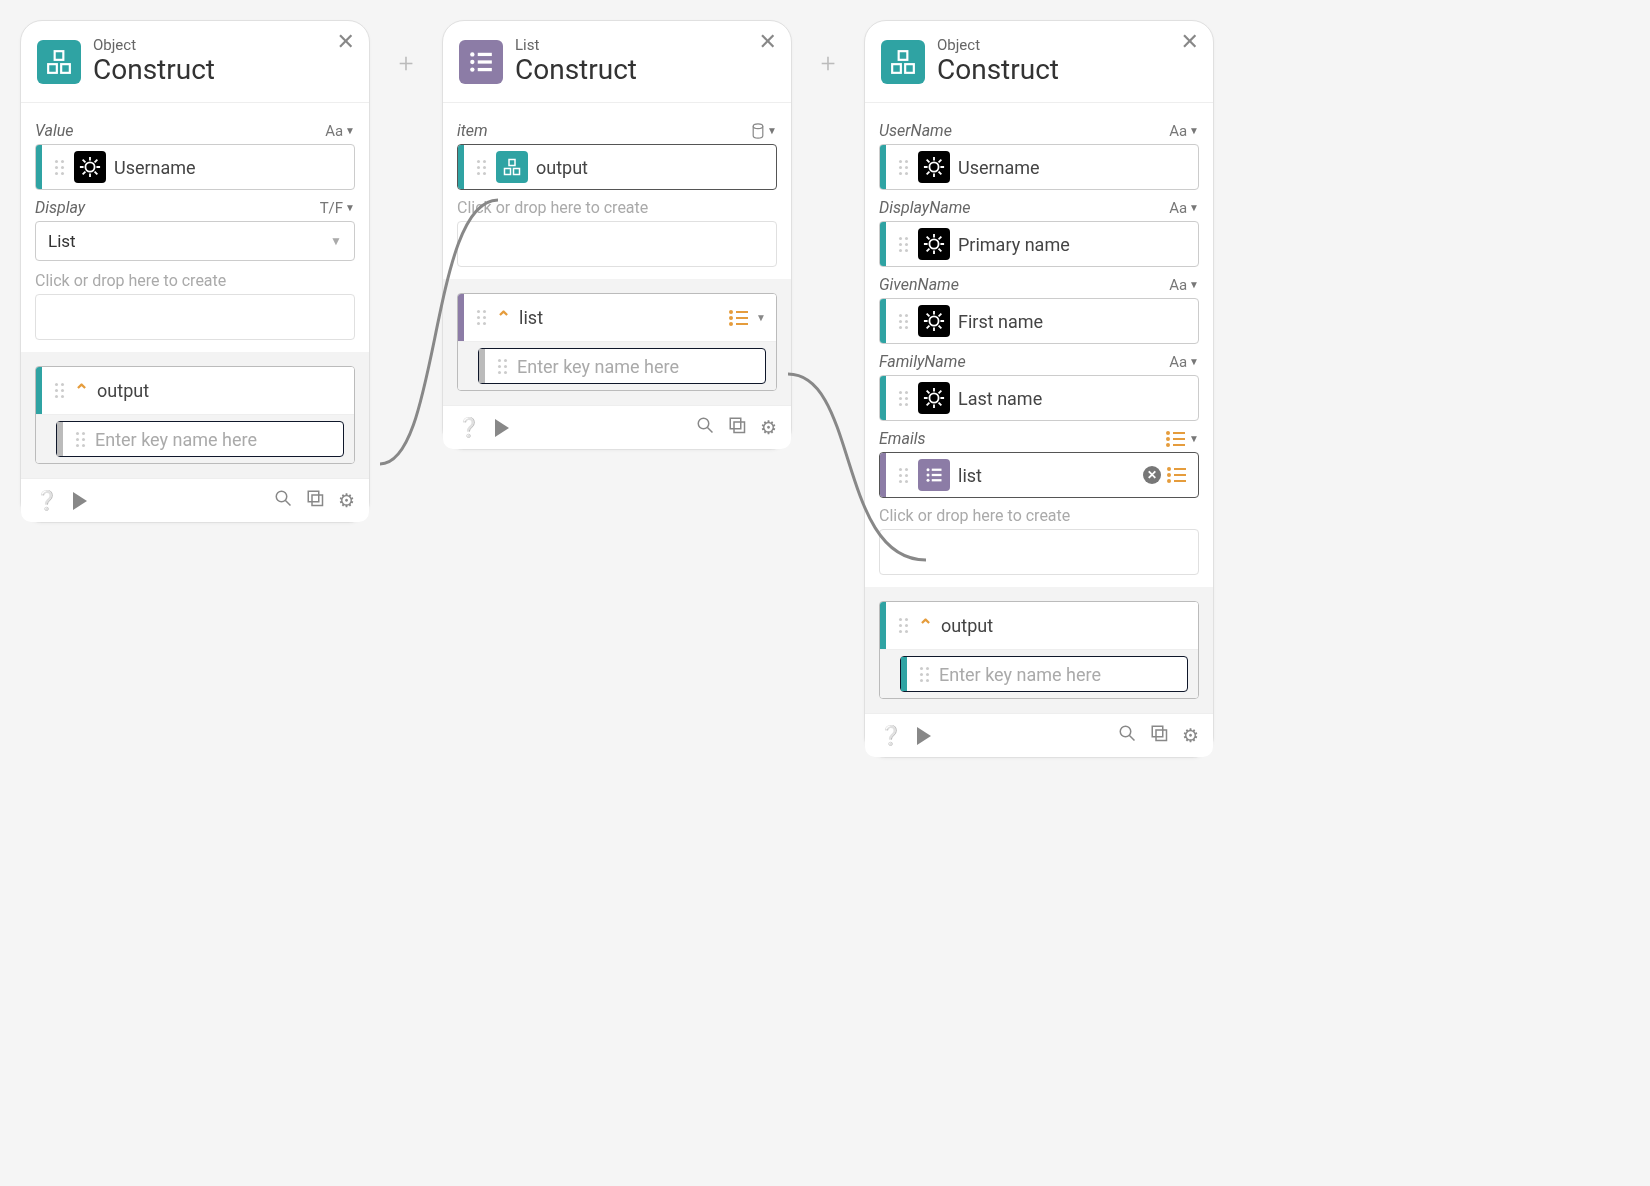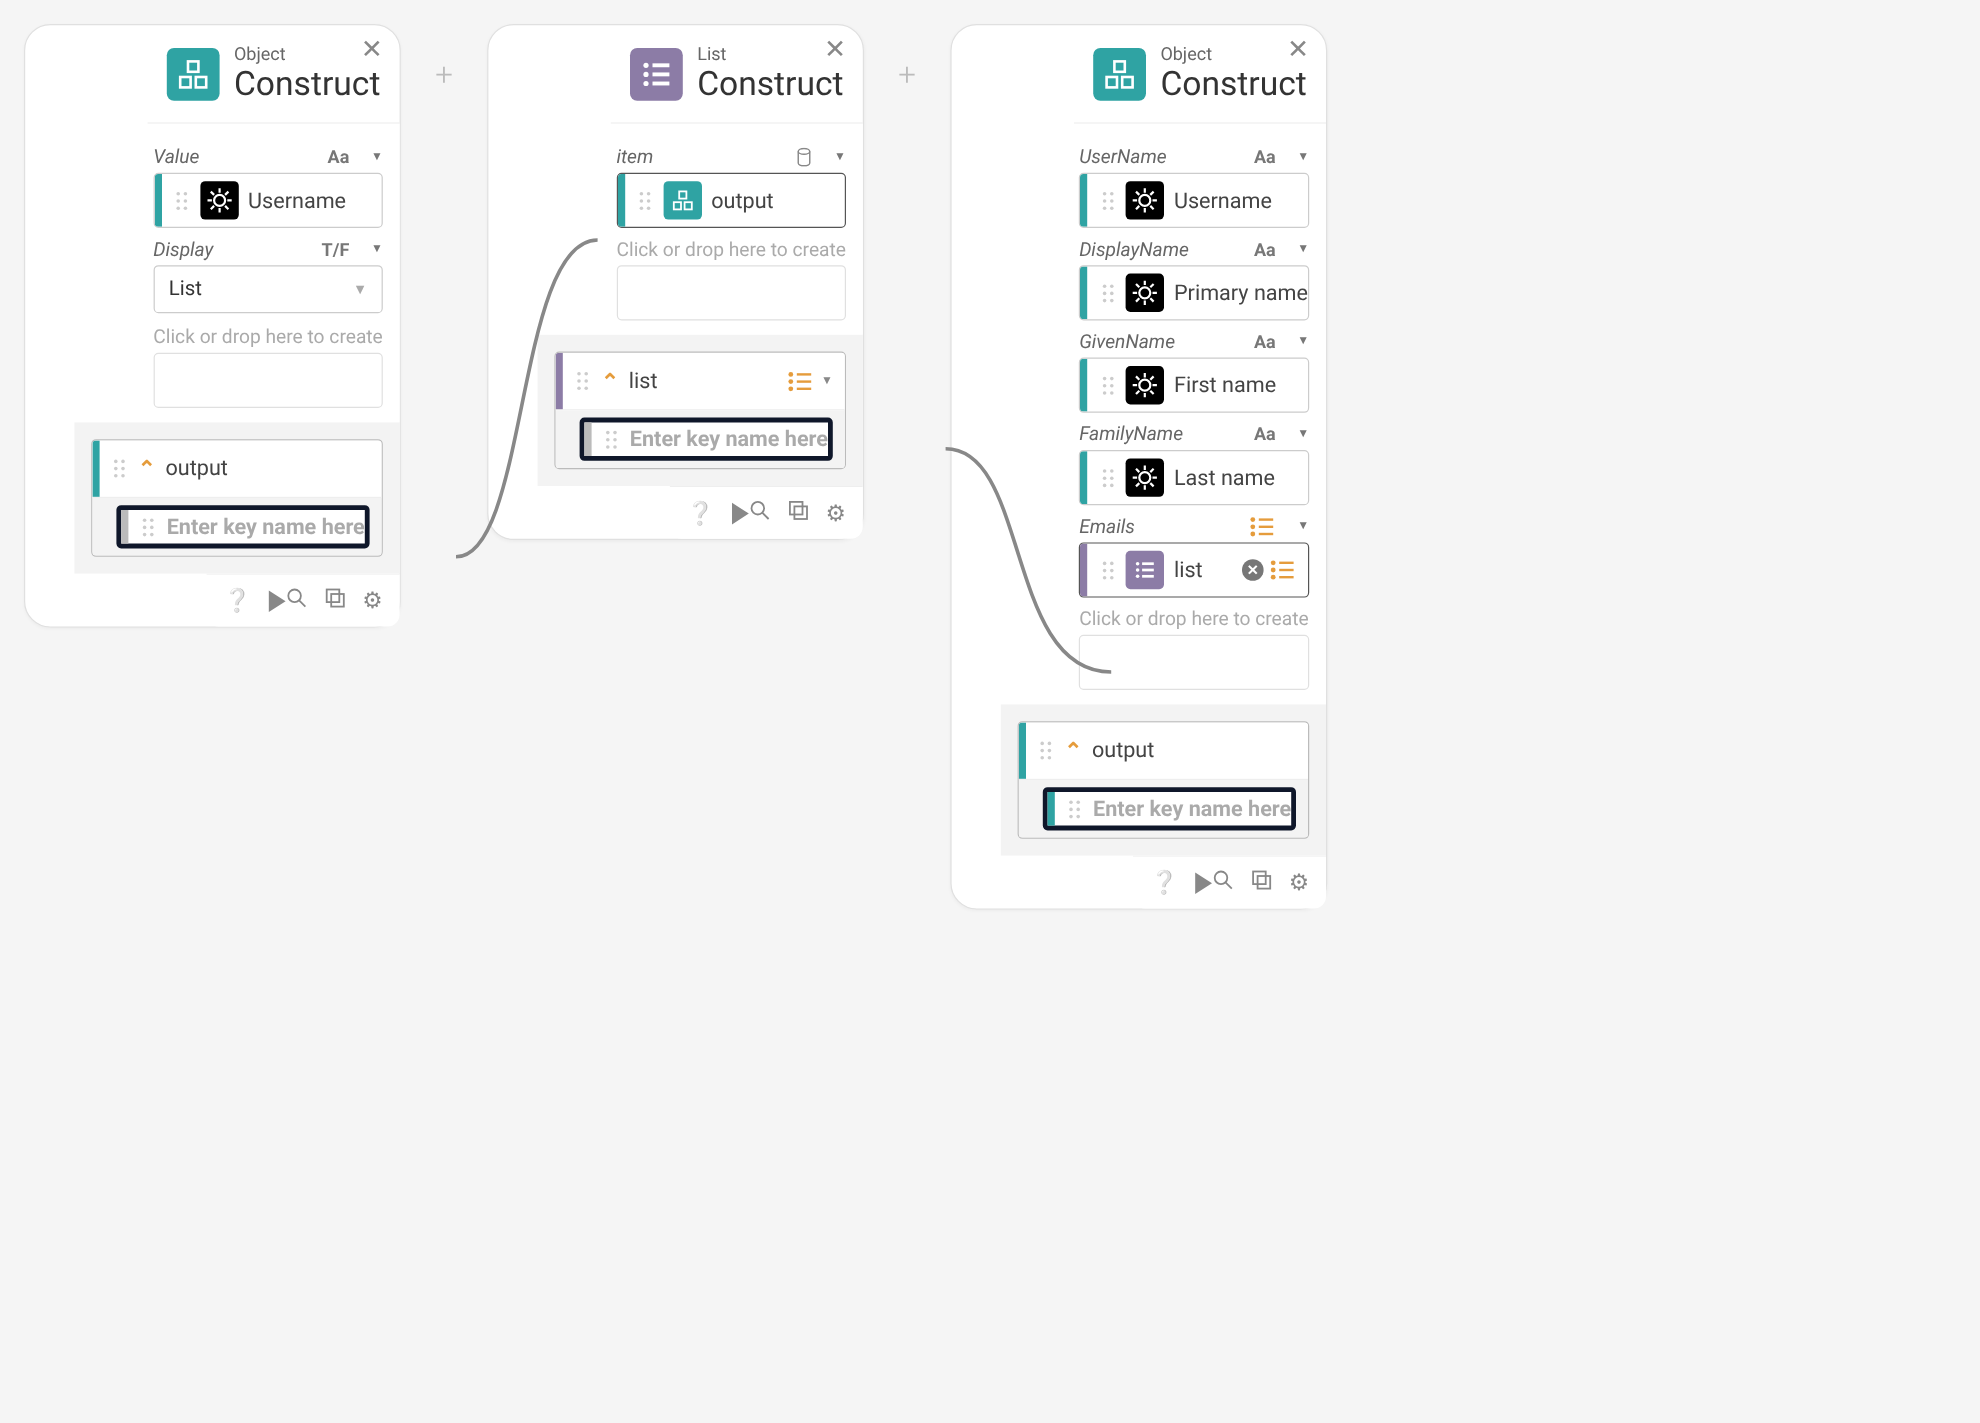--- a/index.html
+++ b/index.html
@@ -17,28 +17,27 @@
   }
   .plus-col {
     display: flex;
     justify-content: center;
     align-items: flex-start;
     padding-top: 28px;
     width: 36px;
   }
   .plus-icon { font-size: 26px; color: #bbb; font-weight: 300; cursor: pointer; }
   .card {
-    width: 314px;
+    width: 350px;
     background: #fff;
     border: 1px solid #e0e0e0;
     border-radius: 22px;
     box-shadow: 0 1px 3px rgba(0,0,0,0.04);
     display: flex;
     flex-direction: column;
-    align-items: flex-end;
   }
   .card-header {
     display: flex;
     align-items: center;
     padding: 16px;
     gap: 12px;
     position: relative;
     border-bottom: 1px solid #eee;
   }
   .card-header-icon {
@@ -57,21 +56,21 @@
     font-size: 22px; color: #888; cursor: pointer;
     line-height: 1;
   }
   .card-body { padding: 14px 14px 4px 14px; background: #fff;}
   .card-body-grey { padding: 14px; background: #f3f3f3;}
   .field-label-row {
     display: flex; justify-content: space-between; align-items: center;
     margin-bottom: 4px; margin-top: 4px;
   }
   .field-label { font-size: 16px; color: #666; font-style: italic; }
-  .field-type { font-size: 15px; color: #777; display:flex; align-items:center; gap:18px;font-weight:bold;}
+  .field-type { font-size: 15px; color: #777; display:flex; align-items:center; gap:2px;}
   .field-type .drop { font-size: 10px; }
   .pill-row {
     display: flex; align-items: center;
     border: 1px solid #ccc;
     border-radius: 4px;
     background: #fff;
     height: 46px;
     overflow: hidden;
     margin-bottom: 8px;
     position: relative;
@@ -120,22 +119,22 @@
   .output-row {
     display:flex; align-items:center; height: 48px; background:#fff;
     border-bottom: 1px solid #eee;
   }
   .output-sub-row {
     display:flex; align-items:center; height: 48px;
     background:#f3f3f3; padding-left: 20px;
   }
   .chevron-up { color:#e59c3c; font-weight:bold; margin-right:8px; font-size: 18px; }
   .sub-pill {
-    height: 36px; border:4px solid #0f172a; border-radius:4px;
-    display:flex; align-items:center; flex:1; margin-right:10px; background:#fff;font-weight:bold;
+    height: 36px; border:1px solid #0f172a; border-radius:4px;
+    display:flex; align-items:center; flex:1; margin-right:10px; background:#fff;
   }
   .card-footer {
     display:flex; align-items:center; justify-content:space-between;
     padding: 10px 14px; border-top:1px solid #eee; background:#fff;
     border-bottom-left-radius:10px; border-bottom-right-radius:10px;
   }
   .footer-left, .footer-right { display:flex; align-items:center; gap:14px; }
   .footer-icon { font-size: 19px; color:#888; cursor:pointer; }
   .play-icon { width:0; height:0; border-left:14px solid #888; border-top:9px solid transparent; border-bottom:9px solid transparent; cursor:pointer;}
   svg.connector { position:absolute; pointer-events:none; overflow:visible; }

